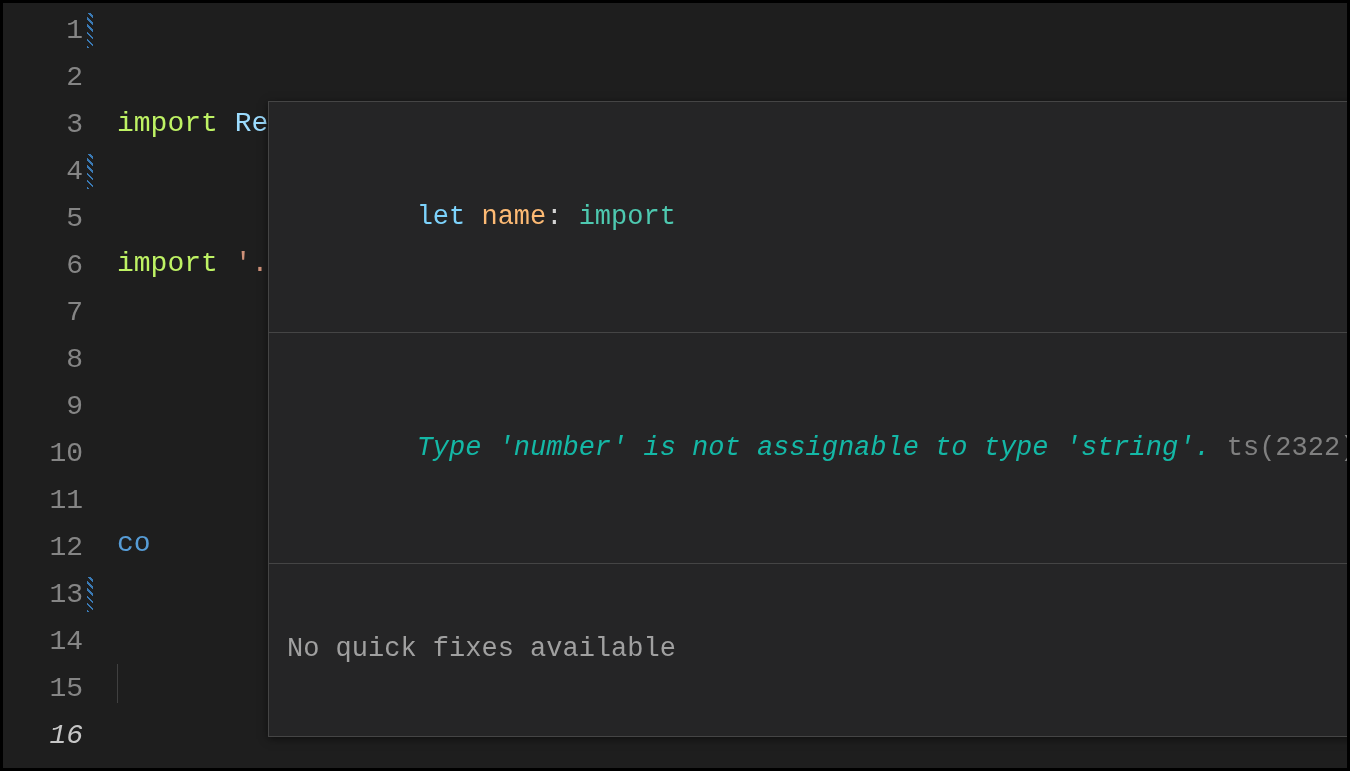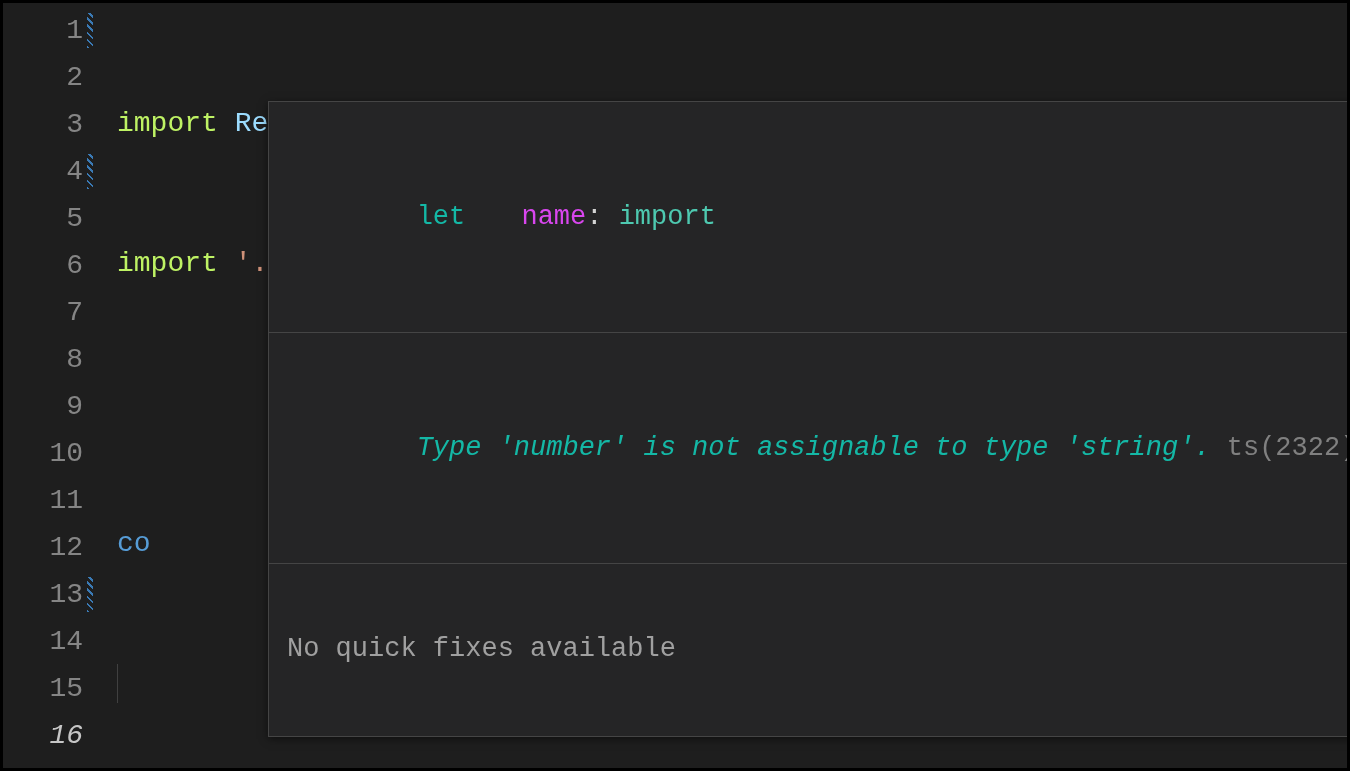--- a/index.html
+++ b/index.html
@@ -85,22 +85,22 @@
     z-index: 10;
     font-size: 27px;
   }
   .hover-section {
     padding: 10px 18px;
   }
   .hover-divider {
     height: 1px;
     background: #454545;
   }
-  .hover-sig .tok-keyword { color: #14b8a6; }
-  .hover-sig .tok-var { color: #d946ef; margin-left: 40px; }
+  .hover-sig .tok-keyword { color: #7dd3fc; }
+  .hover-sig .tok-var { color: #fdba74; }
   .hover-sig .tok-type { color: #4ec9b0; }
   .hover-msg { color: #14b8a6; font-style: italic; }
   .hover-code { color: #808080; }
   .hover-actions {
     display: flex;
     align-items: center;
     gap: 28px;
     padding: 10px 18px 12px;
   }
   .hover-link { color: #3794ff; cursor: pointer; }

